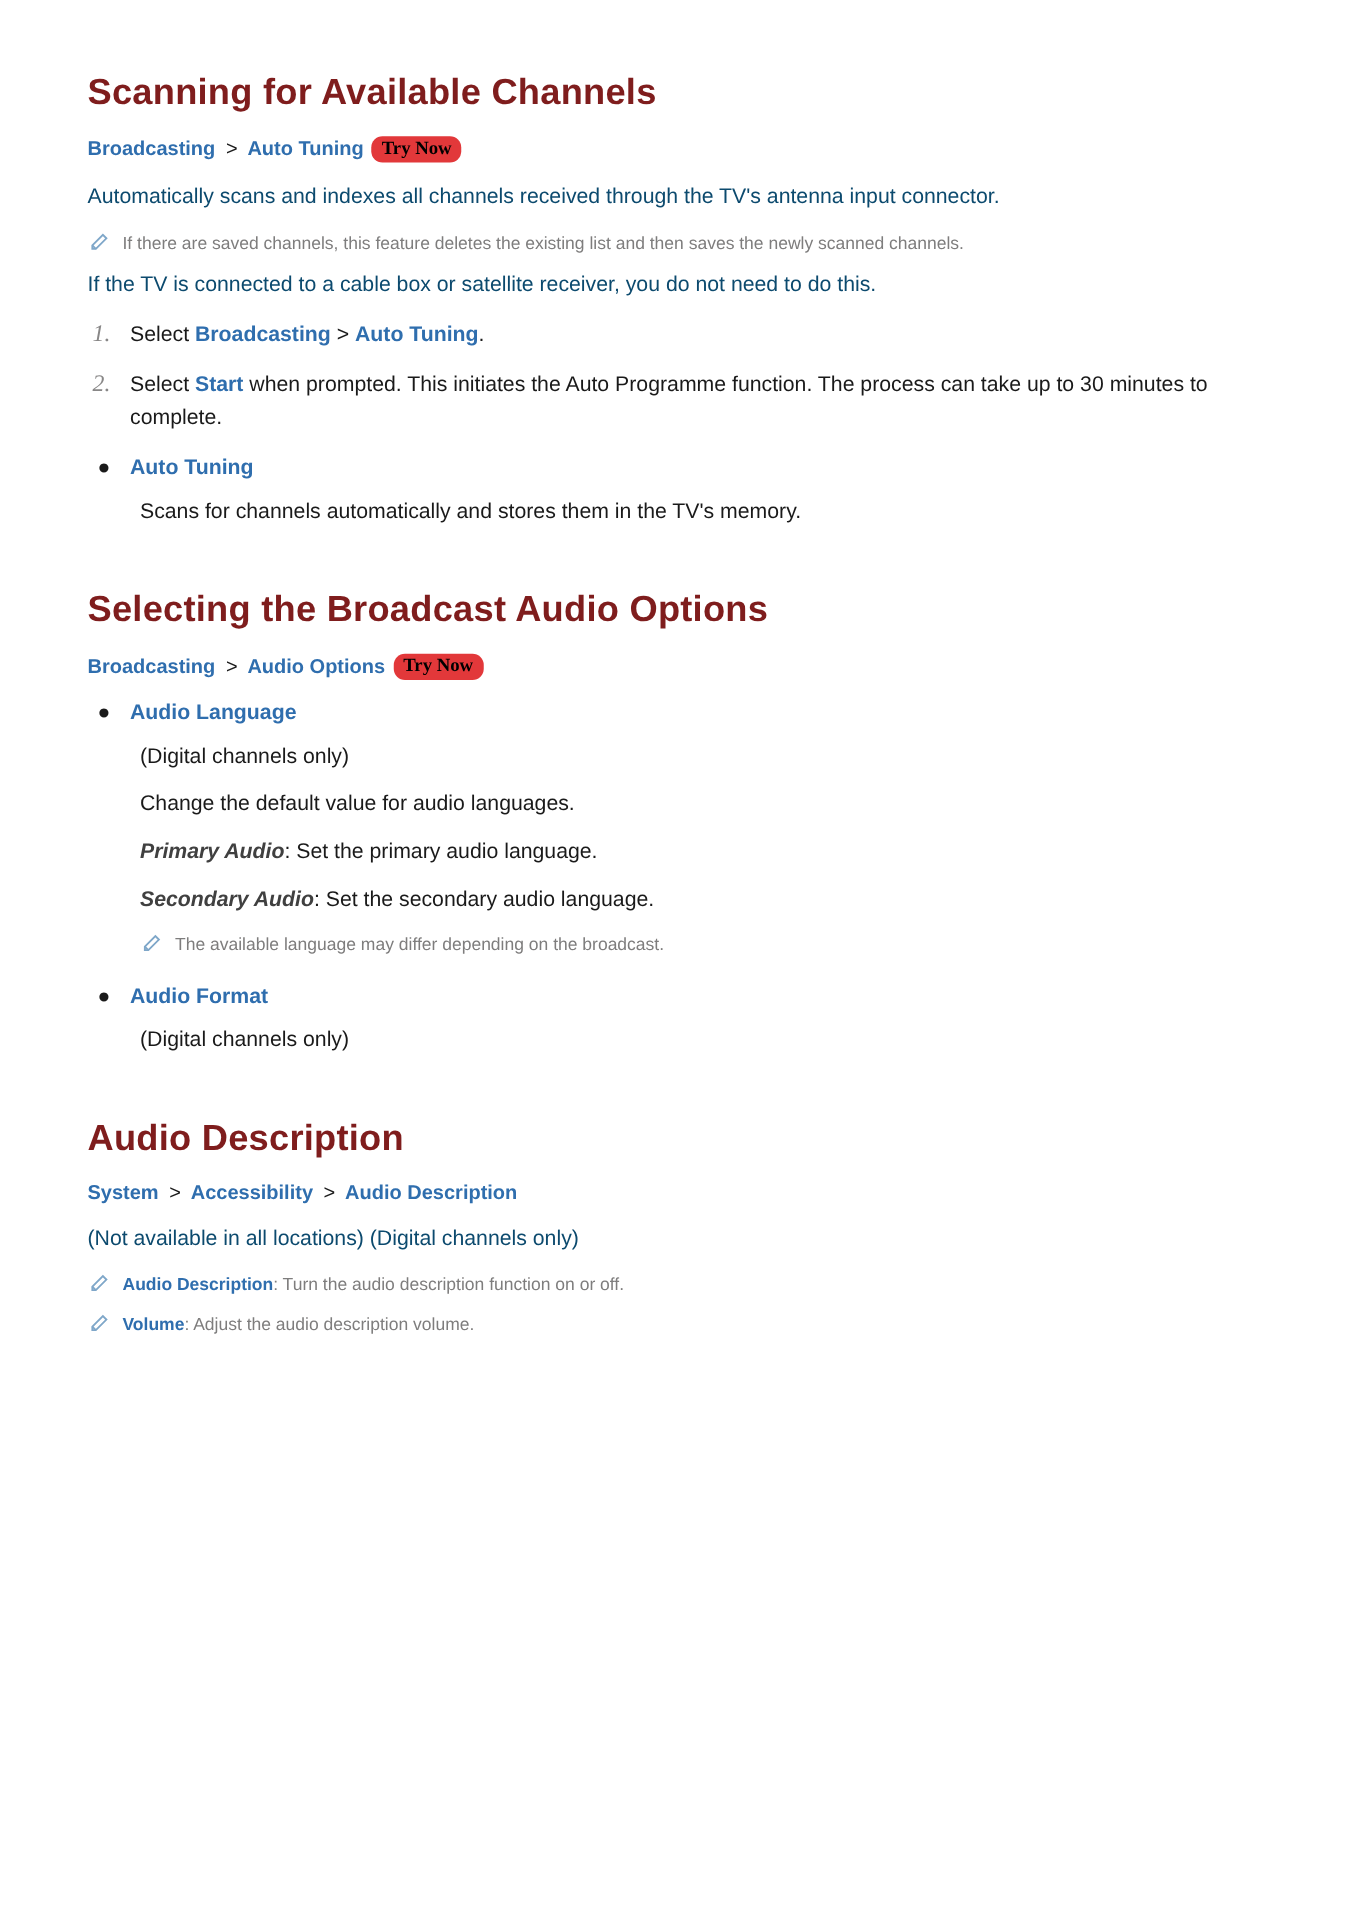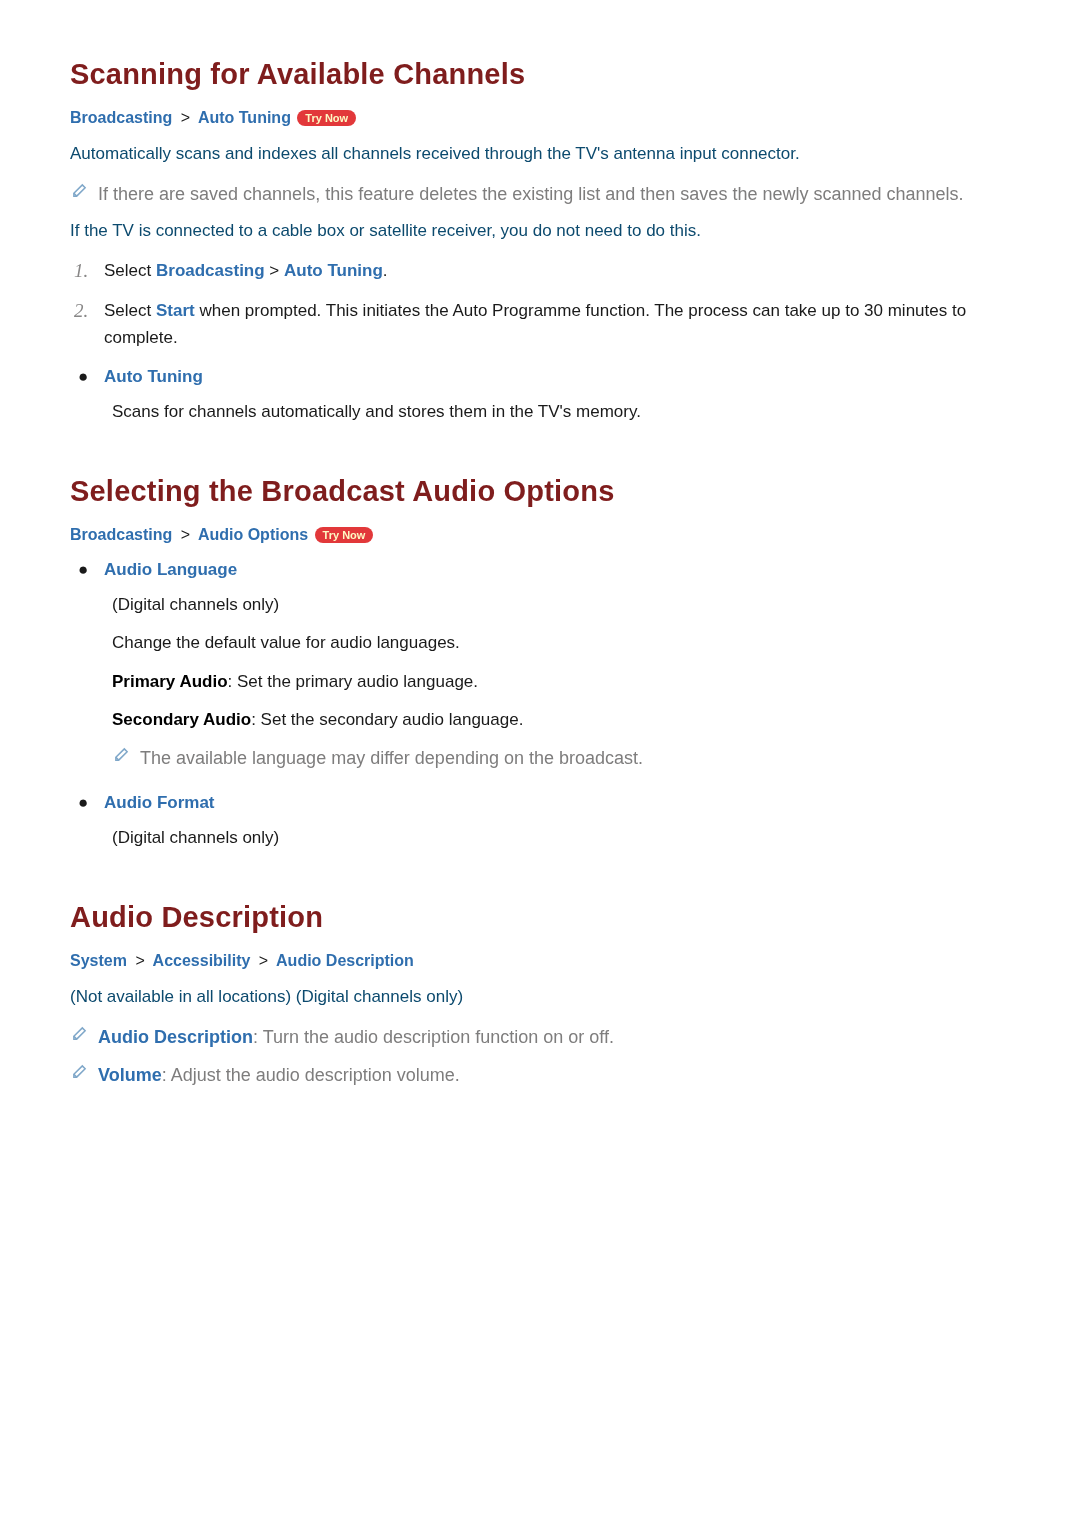--- a/index.html
+++ b/index.html
@@ -22,46 +22,47 @@
   .breadcrumb {
     font-size: 16px;
     font-weight: bold;
     margin-bottom: 14px;
   }
   .bc-term { color: #2f6eae; }
   .bc-sep { color: #1a1a1a; padding: 0 4px; font-weight: normal; }
   .trynow {
     display: inline-block;
     background: #e2383a;
-    color: #fef9c3;
-    font-size: 11px;
+    color: #000000;
+    font-size: 15px;
     padding: 2px 8px;
     border-radius: 9px;
     vertical-align: 1px;
     margin-left: 2px;
+    font-family: Liberation Serif, serif;
   }
   p.body {
     font-size: 17px;
     color: #0c4a6e;
     margin-bottom: 14px;
     line-height: 1.5;
   }
   .note-row {
     display: flex;
     align-items: flex-start;
     margin-bottom: 10px;
     padding-left: 2px;
   }
   .note-icon {
     flex: 0 0 26px;
     padding-top: 2px;
   }
   .note-icon svg { display: block; }
   .note-text {
-    font-size: 18px;
+    font-size: 14px;
     color: #7e7d7d;
     line-height: 1.55;
   }
   .note-text .hl { color: #2f6eae; font-weight: bold; }
   ol.steps {
     list-style: none;
     padding-left: 4px;
     margin-bottom: 10px;
   }
   ol.steps li {
@@ -103,21 +104,21 @@
     font-weight: bold;
     color: #2f6eae;
     line-height: 1.4;
   }
   .bullet-body {
     margin-left: 34px;
     font-size: 17px;
     line-height: 1.55;
     margin-bottom: 12px;
   }
-  .bullet-body .hl { color: #000000; font-weight: bold; }
+  .bullet-body .hl { color: #404040; font-weight: bold; font-style: italic; }
   .indent-note {
     margin-left: 34px;
   }
 </style>
 </head>
 <body>
 
 <div class="section">
   <h1>Scanning for Available Channels</h1>
 

